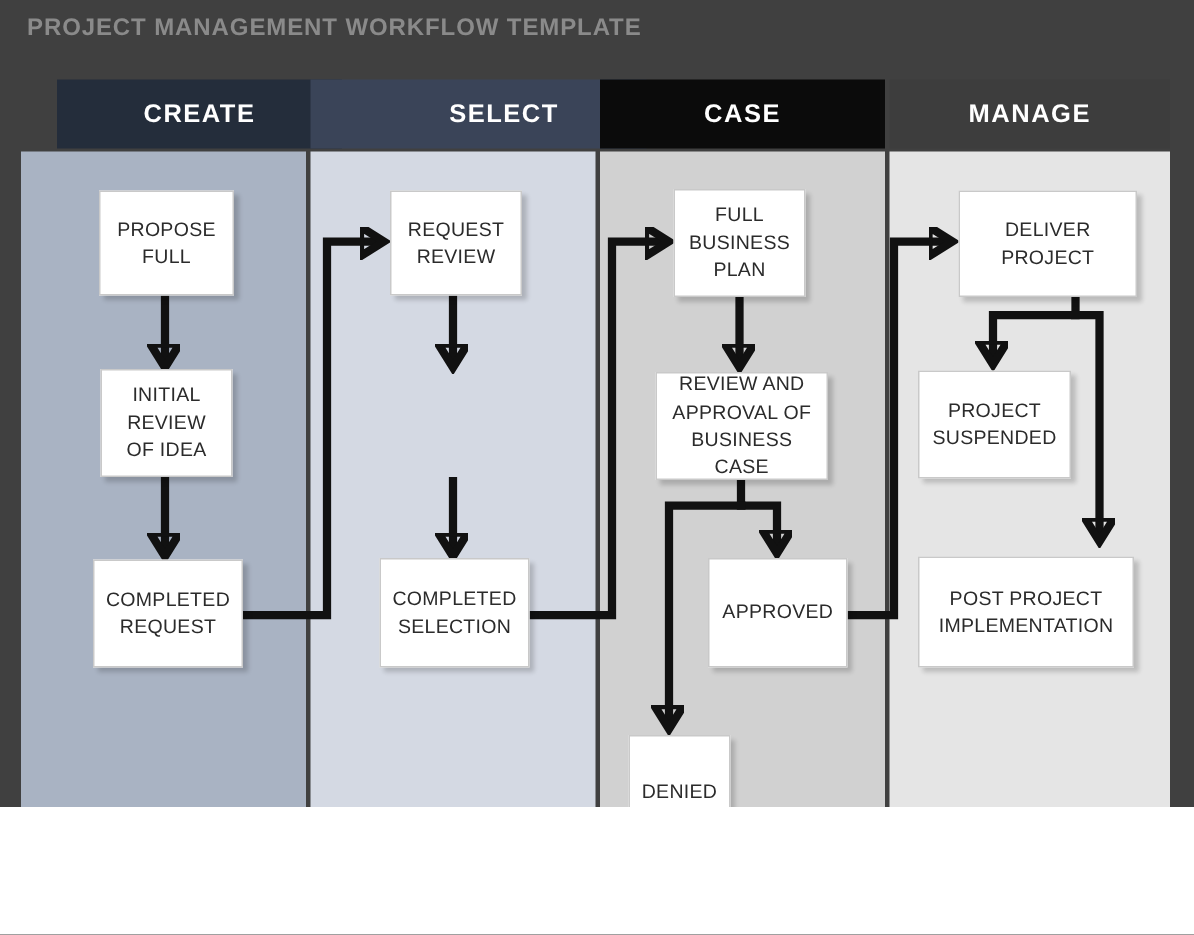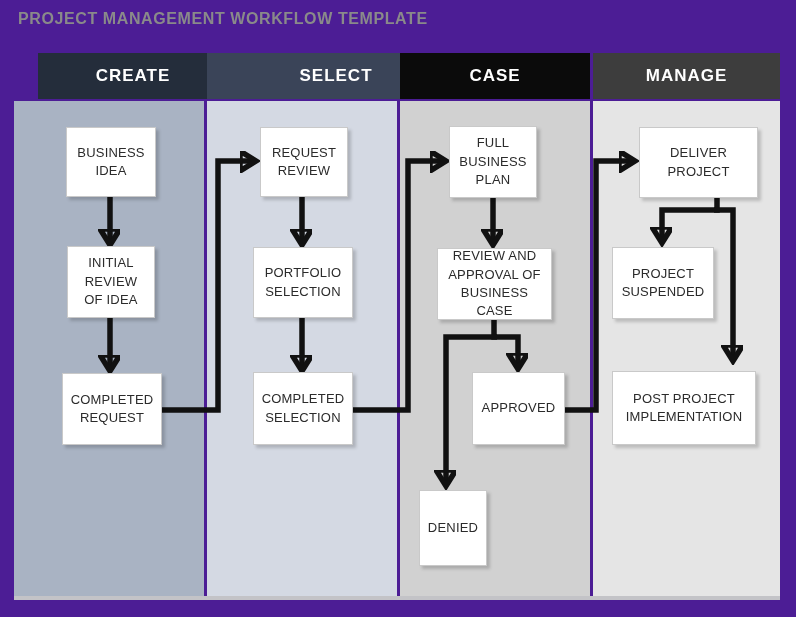--- a/index.html
+++ b/index.html
@@ -1,17 +1,17 @@
 <!DOCTYPE html>
 <html><head>
 <meta charset="utf-8">
 <style>
   html,body{margin:0;padding:0;background:#ffffff;}
   body{font-family:"Liberation Sans", sans-serif;}
-  .page{position:relative;width:796px;height:617px;background:#4c1d95;overflow:hidden;}
+  .page{position:relative;width:796px;height:538px;background:#404040;overflow:hidden;}
   .title{position:absolute;left:18px;top:10px;margin:0;font-size:16px;font-weight:bold;
          letter-spacing:0.6px;color:#8a8a8a;}
   .col-header{position:absolute;top:53px;height:46px;display:flex;align-items:center;
               justify-content:center;color:#ffffff;font-weight:bold;font-size:17px;
               letter-spacing:1px;}
   .col-body{position:absolute;top:101px;height:495px;}
   .ch1,.cb1{left:14px;width:190px;}
   .ch2,.cb2{left:207px;width:190px;}
   .ch3,.cb3{left:400px;width:190px;}
   .ch4,.cb4{left:593px;width:187px;}
@@ -57,34 +57,31 @@
     <path d="M353,410 H408 V161 H443" marker-end="url(#ah)"></path>
     <path d="M493,198 V242" marker-end="url(#ah)"></path>
     <path d="M494,320 V337 H518 V366" marker-end="url(#ah)"></path>
     <path d="M497,337 H446 V483" marker-end="url(#ah)"></path>
     <path d="M565,410 H596 V161 H632" marker-end="url(#ah)"></path>
     <path d="M717,198 V210 H662 V240" marker-end="url(#ah)"></path>
     <path d="M714,210 H733 V358" marker-end="url(#ah)"></path>
   </svg>
 
   <div class="node" style="left:66px;top:127px;width:90px;height:70px">
-    <span>BUSINESS IDEA</span>
+    <span>PROPOSE FULL</span>
   </div>
   <div class="node" style="left:67px;top:246px;width:88px;height:72px">
     <span>INITIAL REVIEW OF IDEA</span>
   </div>
   <div class="node" style="left:62px;top:373px;width:100px;height:72px">
     <span>COMPLETED REQUEST</span>
   </div>
 
   <div class="node" style="left:260px;top:127px;width:88px;height:70px">
     <span>REQUEST REVIEW</span>
-  </div>
-  <div class="node" style="left:253px;top:247px;width:100px;height:71px">
-    <span>PORTFOLIO SELECTION</span>
   </div>
   <div class="node" style="left:253px;top:372px;width:100px;height:73px">
     <span>COMPLETED SELECTION</span>
   </div>
 
   <div class="node" style="left:449px;top:126px;width:88px;height:72px">
     <span>FULL BUSINESS PLAN</span>
   </div>
   <div class="node" style="left:437px;top:248px;width:115px;height:72px">
     <span>REVIEW AND APPROVAL OF BUSINESS CASE</span>

